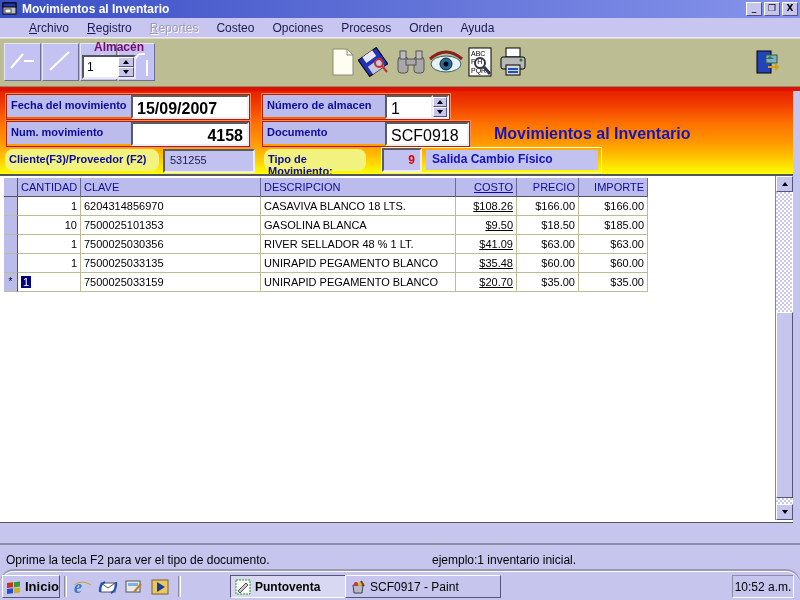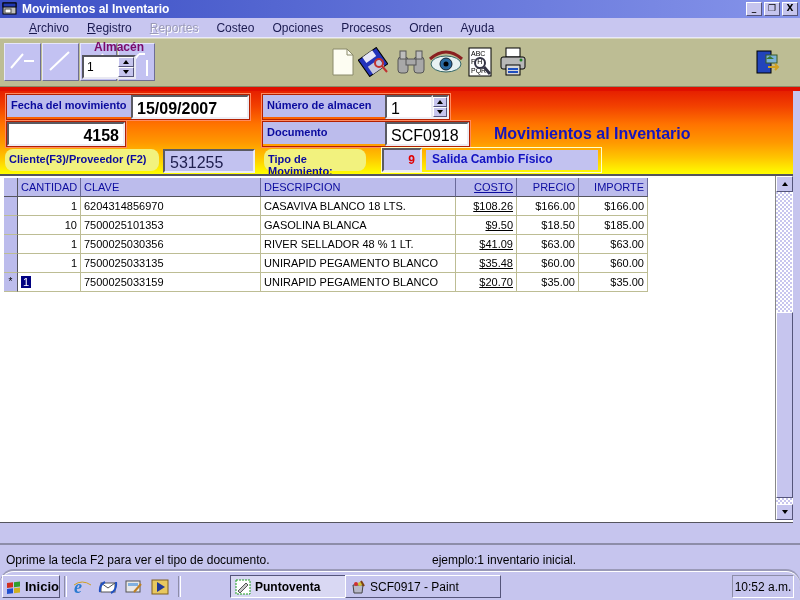--- a/index.html
+++ b/index.html
@@ -55,21 +55,21 @@
     background:linear-gradient(#e62000 0%, #f24000 18%, #ff7300 40%, #ff9800 62%, #ffc400 80%, #ffff00 100%); }
   .flabel { background:#bcbcec; color:#0b0b9e; font-weight:bold; font-size:11px;
     padding:4px 3px 0 4px; height:22px; }
   .flabel3 { background:#f2f27e; color:#0b0b9e; font-weight:bold; font-size:11px;
     padding:4px 3px 0 4px; height:22px;border-radius:8px; }
   .fin { background:#fff; border:2px solid; border-color:#5a5a62 #ededf4 #ededf4 #5a5a62;
     height:24px; font-size:16px; padding:3px 4px 0 4px; color:#000; }
   .grp { position:absolute; display:flex; border:1px solid #b32000; box-shadow:0 0 0 1px #ff8a60; }
   #form-title { position:absolute; left:494px; top:34px; color:#1515bd; font-weight:bold; font-size:16px; }
   .lavin { background:#c2c2f0; border:2px solid; border-color:#5a5a62 #ededf4 #ededf4 #5a5a62;
-    height:24px; font-size:16px; padding:3px 4px 0 5px; color:#202050; }
+    height:24px; font-size:11px; padding:3px 4px 0 5px; color:#202050; }
   #tipo-box { position:absolute; left:381px; top:56px; width:221px; height:26px;
     border:1px solid #ffffcc; display:flex; align-items:center; }
   #tipo-val { width:40px; height:24px; background:#c2c2f0; border:2px solid;
     border-color:#5a5a62 #ededf4 #ededf4 #5a5a62; color:#e00000; font-weight:bold;
     font-size:12px; text-align:right; padding:3px 5px 0 0; }
   #tipo-desc { margin-left:4px; width:172px; height:20px; background:#c2c2f0;
     color:#1212c2; font-weight:bold; font-size:12px; padding:2px 0 0 6px; }
 
   
   #tablearea { left:0; top:174px; width:793px; height:348px; background:#fff;
@@ -268,20 +268,21 @@
       <div>
           <span class="tri-up"></span>
         </div>
       <div>
           <span class="tri-dn"></span>
         </div>
     </span>
   </div>
 
   <div class="grp" style="left:6px;top:30px">
+    <div class="flabel" style="width:124px">Num. movimiento</div>
     <div class="fin" style="width:118px;text-align:right;font-weight:bold">4158</div>
   </div>
   <div class="grp" style="left:262px;top:30px">
     <div class="flabel" style="width:122px">Documento</div>
     <div class="fin" style="width:84px">SCF0918</div>
   </div>
   <div id="form-title">Movimientos al Inventario</div>
 
   <div class="grp" style="left:4px;top:57px;border-color:transparent;box-shadow:none">
     <div class="flabel3" style="width:154px">Cliente(F3)/Proveedor (F2)</div>

